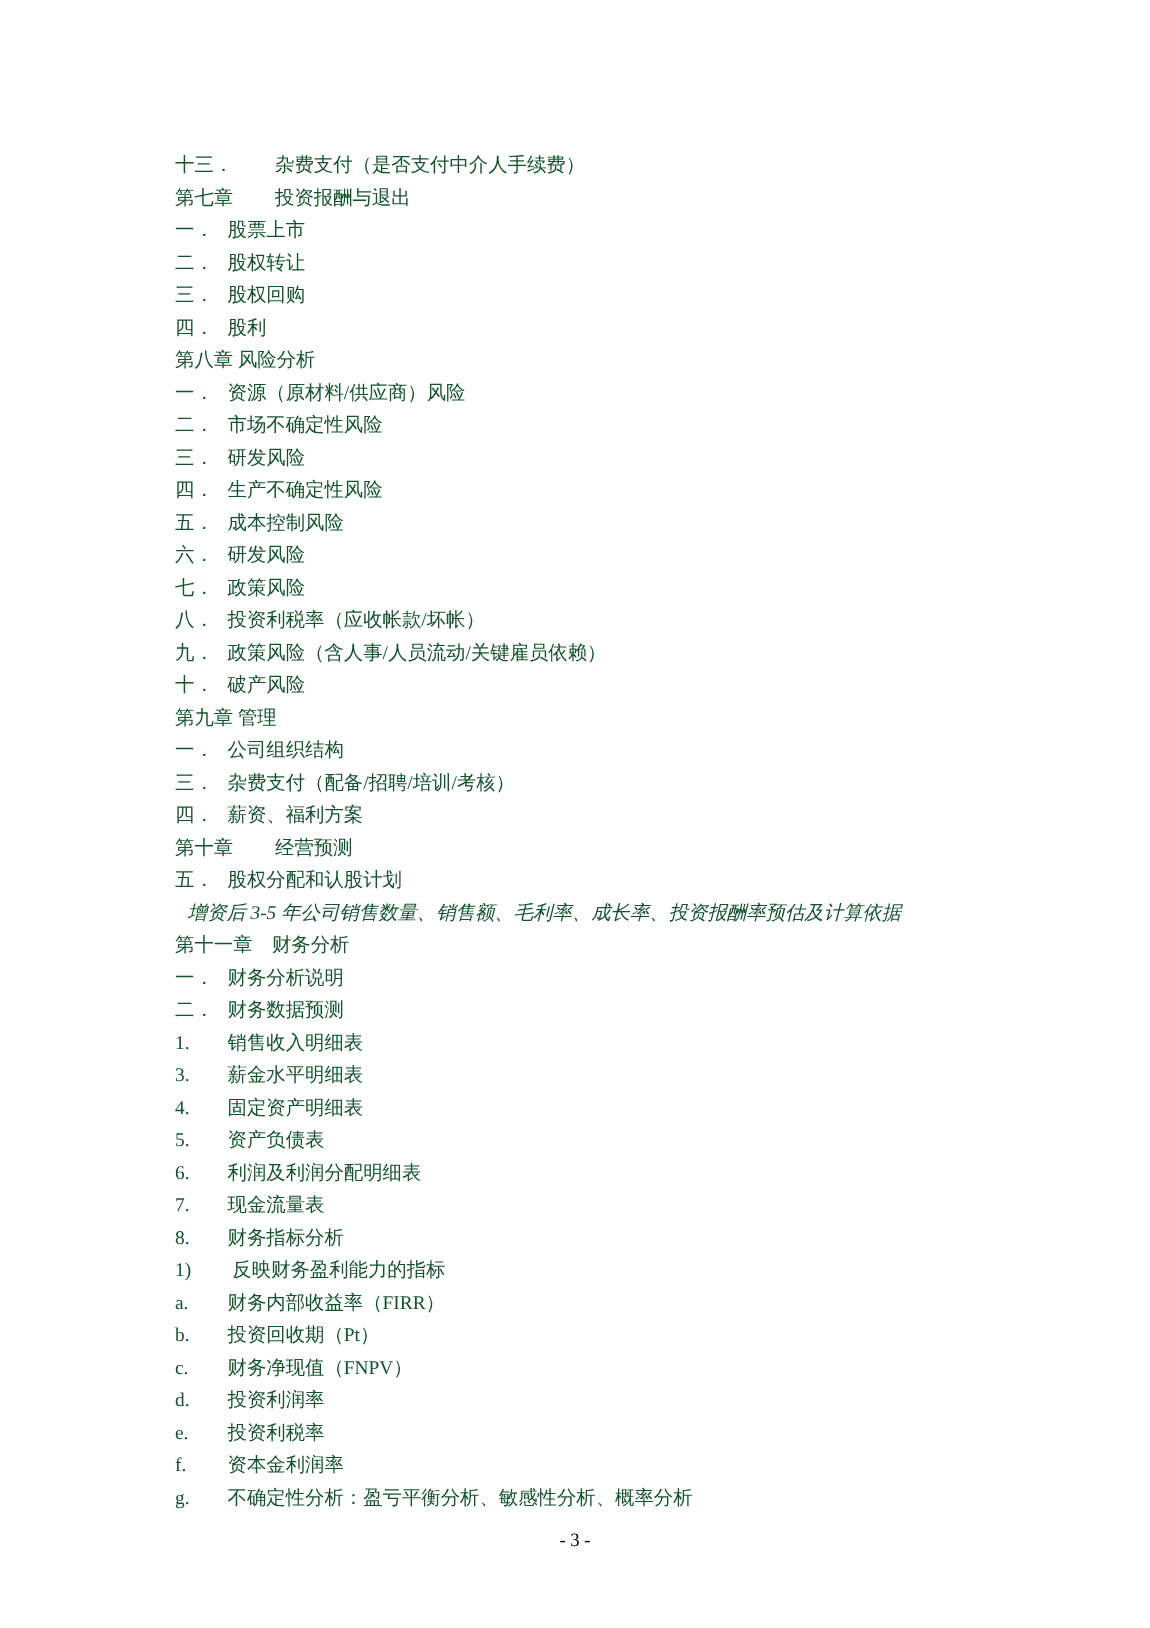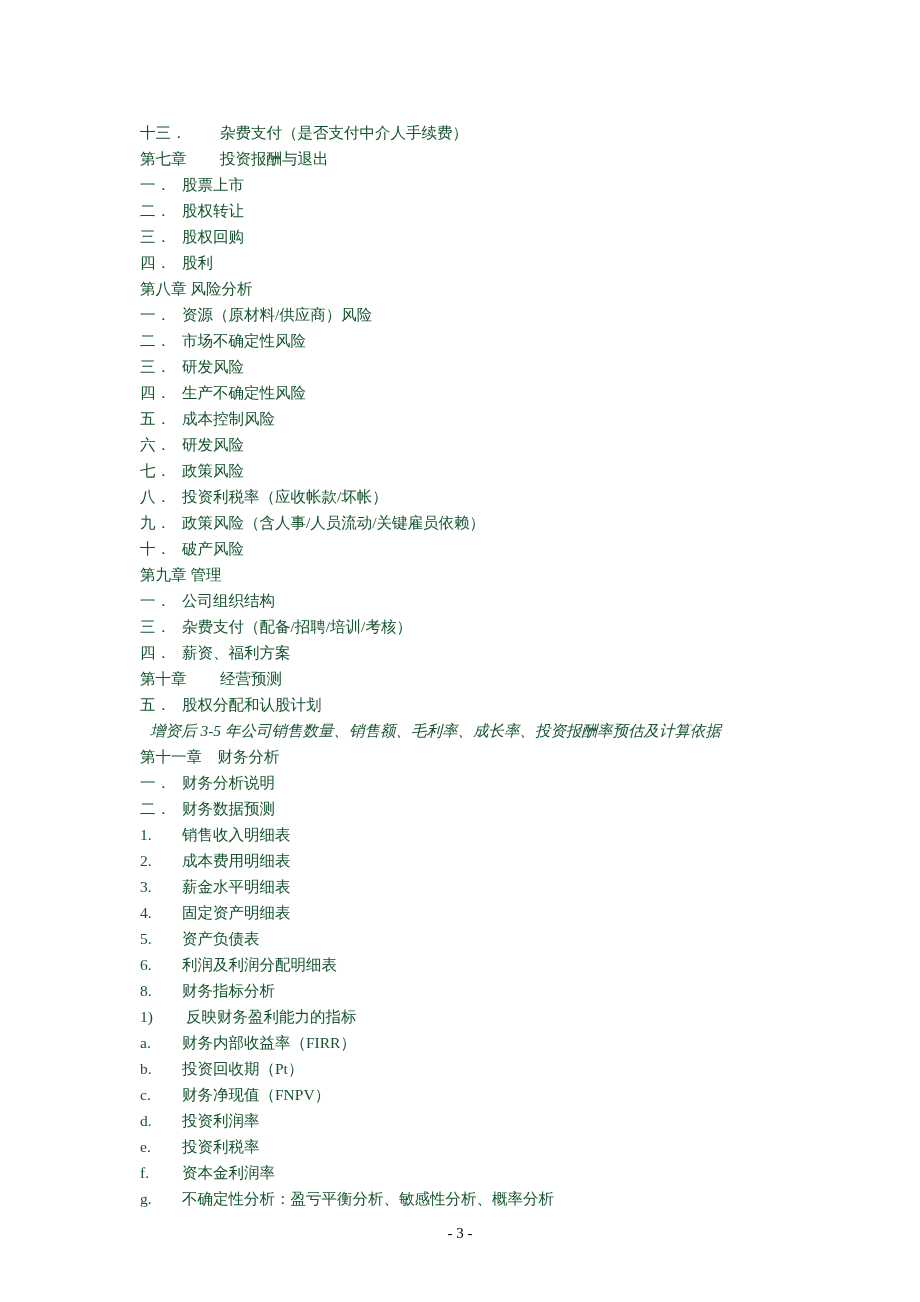--- a/index.html
+++ b/index.html
@@ -70,25 +70,25 @@
     <div class="line"><span class="marker">一．</span><span>公司组织结构</span></div>
     <div class="line"><span class="marker">三．</span><span>杂费支付（配备/招聘/培训/考核）</span></div>
     <div class="line"><span class="marker">四．</span><span>薪资、福利方案</span></div>
     <div class="line"><span class="marker-wide">第十章</span><span>经营预测</span></div>
     <div class="line"><span class="marker">五．</span><span>股权分配和认股计划</span></div>
     <div class="line indent"><span>增资后 3-5 年公司销售数量、销售额、毛利率、成长率、投资报酬率预估及计算依据</span></div>
     <div class="line"><span>第十一章</span><span>　财务分析</span></div>
     <div class="line"><span class="marker">一．</span><span>财务分析说明</span></div>
     <div class="line"><span class="marker">二．</span><span>财务数据预测</span></div>
     <div class="line"><span class="marker">1.</span><span>销售收入明细表</span></div>
-    <div class="line"><span class="marker">2.</span><span>成本费用明细表</span></div>
     <div class="line"><span class="marker">3.</span><span>薪金水平明细表</span></div>
     <div class="line"><span class="marker">4.</span><span>固定资产明细表</span></div>
     <div class="line"><span class="marker">5.</span><span>资产负债表</span></div>
     <div class="line"><span class="marker">6.</span><span>利润及利润分配明细表</span></div>
+    <div class="line"><span class="marker">7.</span><span>现金流量表</span></div>
     <div class="line"><span class="marker">8.</span><span>财务指标分析</span></div>
     <div class="line"><span class="marker">1)</span><span> 反映财务盈利能力的指标</span></div>
     <div class="line"><span class="marker">a.</span><span>财务内部收益率（FIRR）</span></div>
     <div class="line"><span class="marker">b.</span><span>投资回收期（Pt）</span></div>
     <div class="line"><span class="marker">c.</span><span>财务净现值（FNPV）</span></div>
     <div class="line"><span class="marker">d.</span><span>投资利润率</span></div>
     <div class="line"><span class="marker">e.</span><span>投资利税率</span></div>
     <div class="line"><span class="marker">f.</span><span>资本金利润率</span></div>
     <div class="line"><span class="marker">g.</span><span>不确定性分析：盈亏平衡分析、敏感性分析、概率分析</span></div>
   </div>

